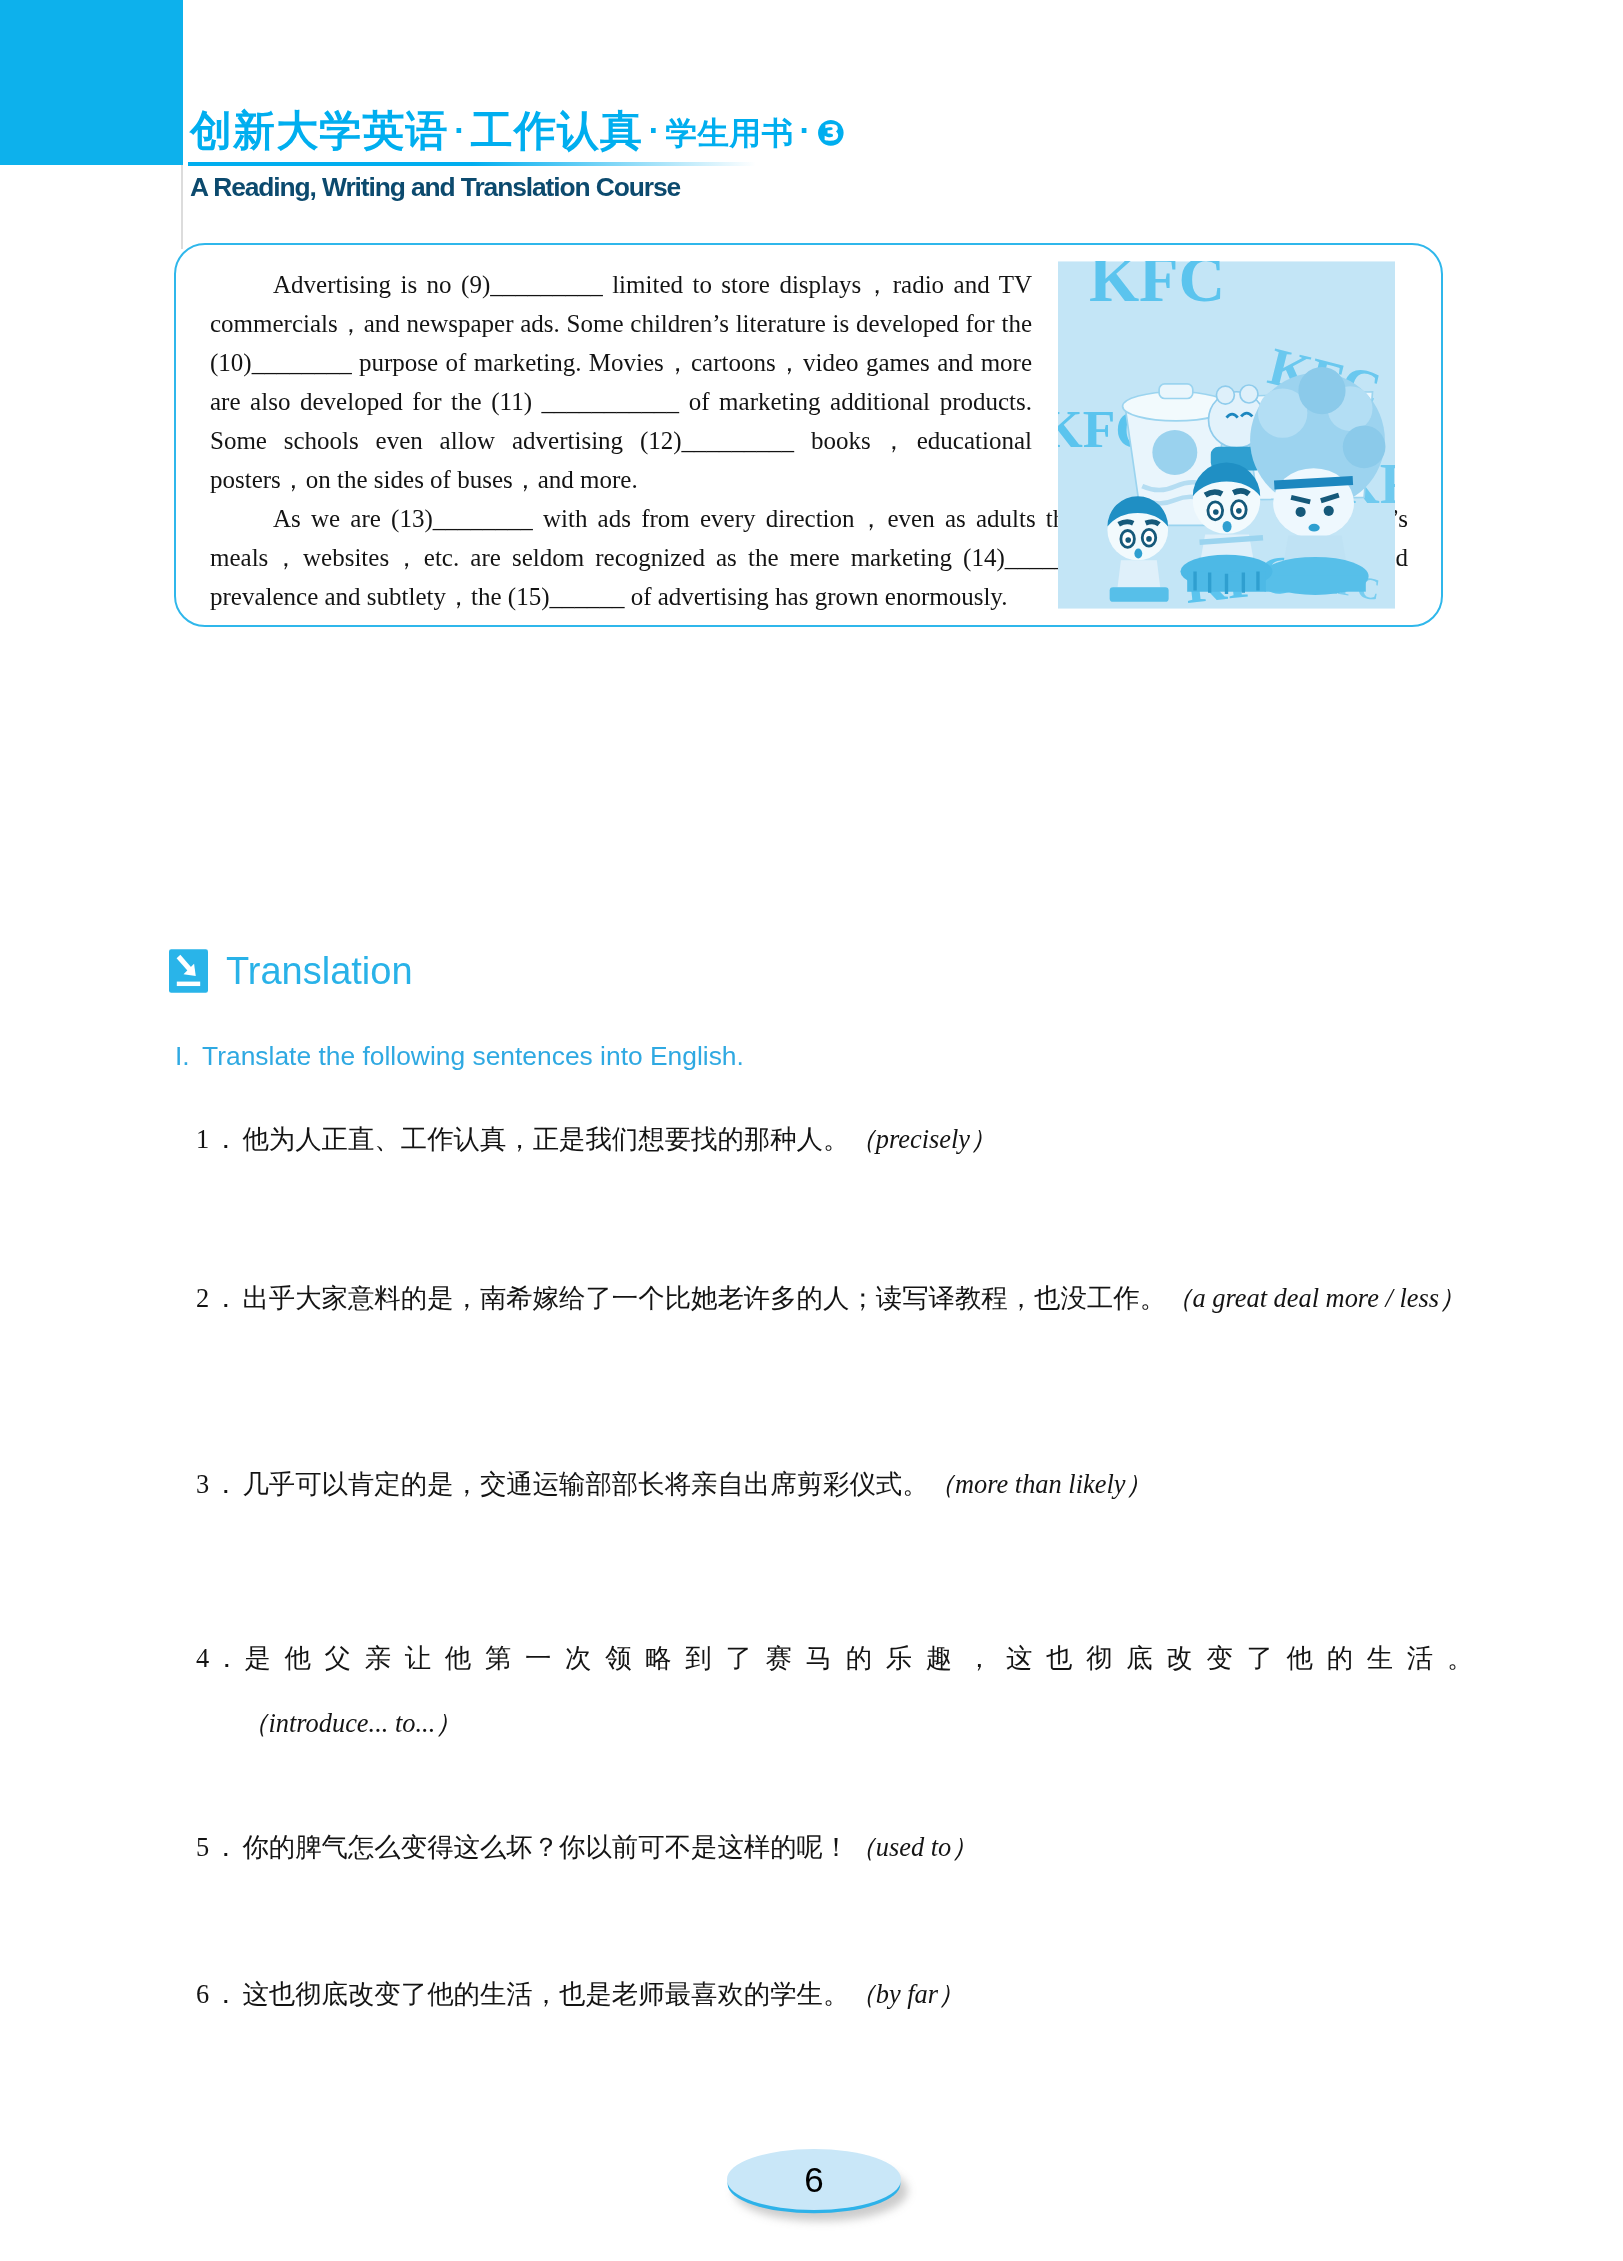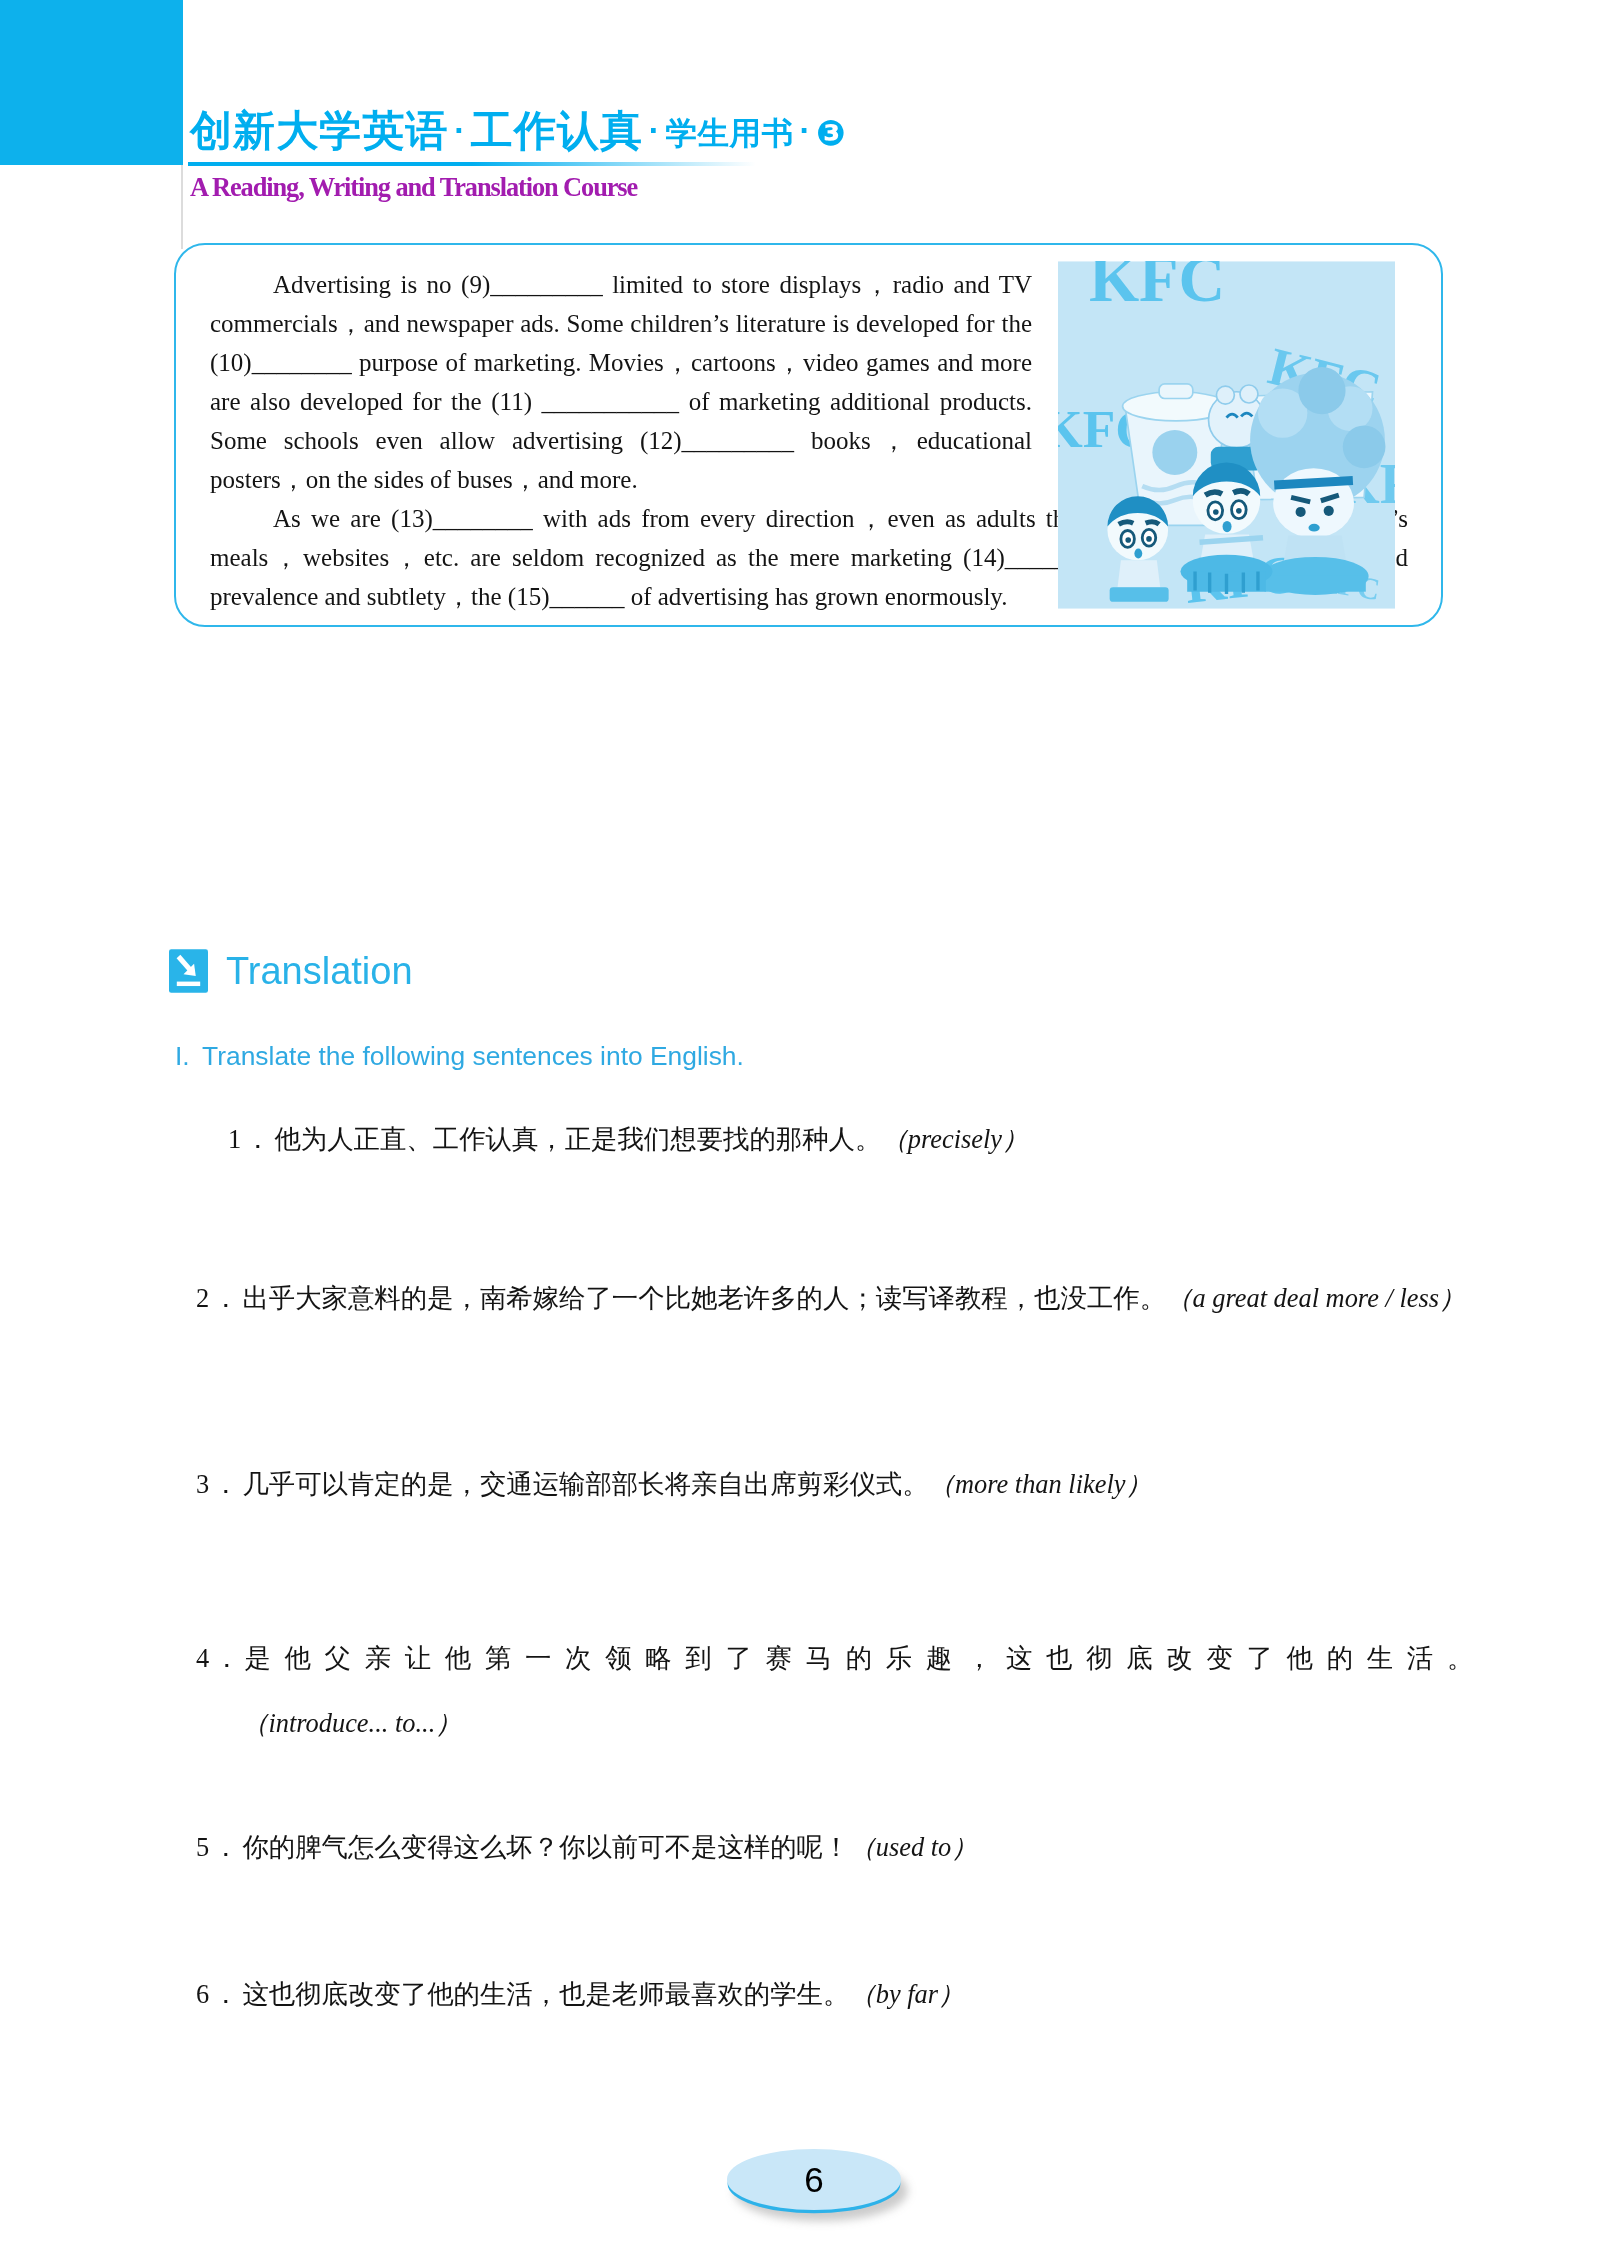--- a/index.html
+++ b/index.html
@@ -12,22 +12,22 @@
   .corner-block{position:absolute;left:0;top:0;width:183px;height:165px;background:#0db1ec;}
   .margin-rule{position:absolute;left:181px;top:165px;width:1.7px;height:84px;background:#dcdcdc;}
   .book-title{position:absolute;left:190px;top:110px;white-space:nowrap;color:#00aeef;
     font-family:"Liberation Sans","DejaVu Sans",sans-serif;font-weight:700;line-height:1;}
   .book-title .t-main{font-size:42px;letter-spacing:1.1px;}
   .book-title .t-dot{font-size:33px;margin:0 5.6px;vertical-align:3.4px;}
   .book-title .t-small{font-size:31.5px;vertical-align:1.1px;letter-spacing:0.6px;}
   .book-title .t-badge{font-size:35px;vertical-align:0px;}
   .title-underline{position:absolute;left:188px;top:162px;width:568px;height:3.9px;
     background:linear-gradient(to right,#00aeef 0%,#00aeef 50%,rgba(0,174,239,0) 100%);}
-  .book-subtitle{position:absolute;left:190px;top:172px;color:#a21caf;
-    font-family:Liberation Serif, serif;font-weight:700;
+  .book-subtitle{position:absolute;left:190px;top:172px;color:#0c4a6e;
+    font-family:Liberation Sans, sans-serif;font-weight:700;
     font-size:26.4px;letter-spacing:-1.1px;}
   
   .cloze-box{position:absolute;left:174px;top:243px;width:1269px;
     border:2.8px solid #2fb7eb;border-radius:31px;background:#fff;box-sizing:border-box;
     padding:20px 33px 9px 34px;}
   .cloze-box p{margin:0;font-size:25px;line-height:39px;text-align:justify;text-indent:63px;color:#141414;}
   .cloze-box p.narrow{margin-right:376px;}
   .photo{position:absolute;top:15.7px;right:46px;width:337px;height:262px;}
   
   .section-head{position:absolute;left:169px;top:949px;display:flex;align-items:center;}
@@ -36,21 +36,21 @@
     font-weight:400;font-size:38px;color:#29b2e8;line-height:44px;}
   .instruction{position:absolute;left:175px;top:1041px;color:#2fa9e2;
     font-family:"Liberation Sans","DejaVu Sans",sans-serif;font-size:26.4px;font-weight:400;}
   .instruction .ilabel{margin-right:12.4px;}
   
   .titem{position:absolute;left:196px;width:1244px;font-size:26.4px;line-height:65px;
     text-align:justify;padding-left:46px;text-indent:-46px;color:#141414;}
   .titem .tnum{letter-spacing:3.4px;}
   .titem .thint{font-style:italic;font-family:"Liberation Serif","DejaVu Serif",serif;}
   .titem.spread .ttext{letter-spacing:0.48em;}
-  .t1{top:1107px;margin-left:32px;} .t2{top:1266px;} .t3{top:1452px;} .t4{top:1626px;} .t5{top:1815px;} .t6{top:1962px;}
+  .t1{top:1107px;} .t2{top:1266px;} .t3{top:1452px;} .t4{top:1626px;} .t5{top:1815px;} .t6{top:1962px;}
   
   .page-oval{position:absolute;left:727px;top:2149px;width:174px;height:61px;
     border-radius:87px / 30px;background:#c9e7f8;
     box-shadow:0 3.9px 0 -0.6px #2db2e9, 6.7px 11.2px 9px rgba(110,110,110,0.35);
     display:flex;align-items:center;justify-content:center;
     font-family:"Liberation Sans","DejaVu Sans",sans-serif;font-size:35px;color:#000;}
 </style>
 </head>
 <body>
 

